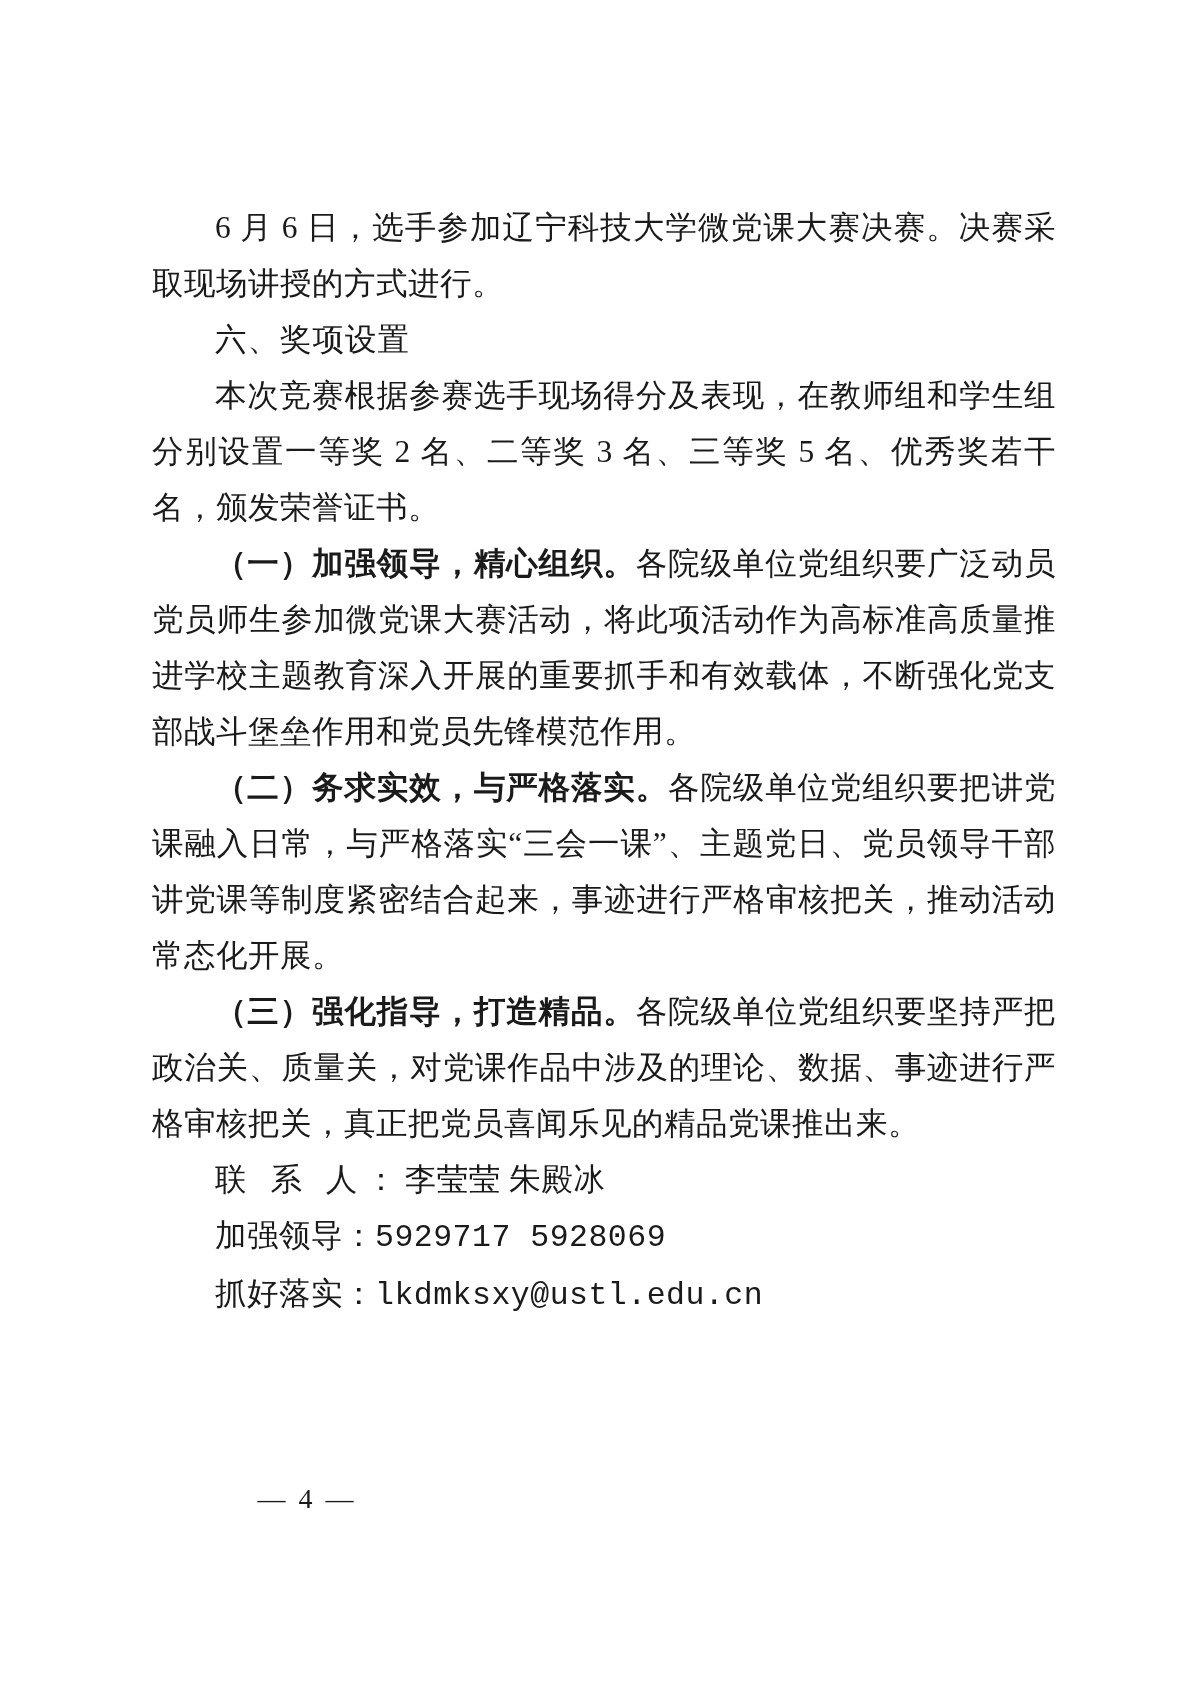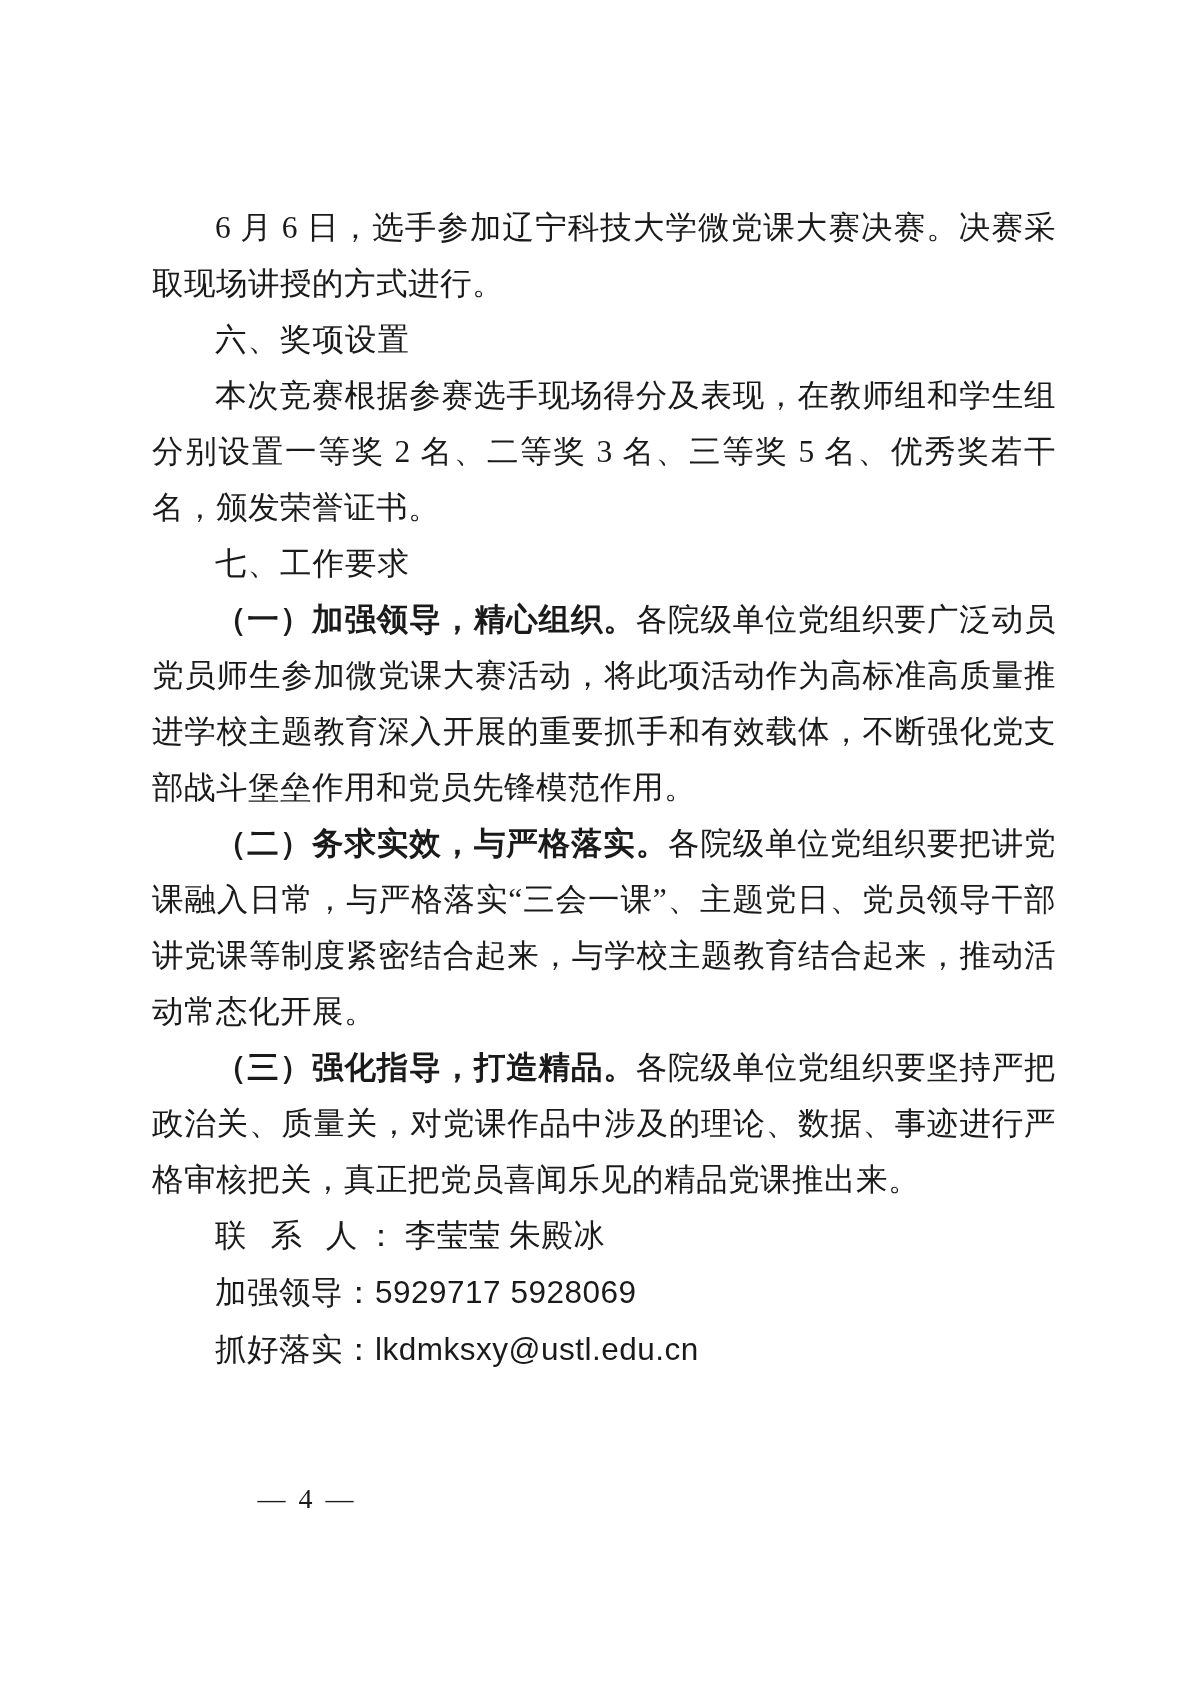--- a/index.html
+++ b/index.html
@@ -48,21 +48,21 @@
   p.contact-line {
     margin: 0;
     text-indent: 2em;
     letter-spacing: 0.5px;
   }
   .spaced {
     letter-spacing: 8px;
     margin-top: 28px;
   }
   .latin {
-    font-family: Liberation Sans, sans-serif;
+    font-family: Liberation Mono, monospace;
     margin-top: 44px;
   }
   .page-number {
     position: absolute;
     left: 0;
     right: 0;
     bottom: 168px;
     text-align: center;
     font-size: 28px;
     letter-spacing: 3px;
@@ -79,25 +79,24 @@
 
 <div class="page">
   <div class="doc-body">
 
     <p class="para">6 月 6 日，选手参加辽宁科技大学微党课大赛决赛。决赛采取现场讲授的方式进行。</p>
 
     <p class="heading">六、奖项设置</p>
 
     <p class="para">本次竞赛根据参赛选手现场得分及表现，在教师组和学生组分别设置一等奖 2 名、二等奖 3 名、三等奖 5 名、优秀奖若干名，颁发荣誉证书。</p>
 
-    <p class="heading">七、工作要求</p>
 
     <p class="para"><span class="bold-lead">（一）加强领导，精心组织。</span><span>各院级单位党组织要广泛动员党员师生参加微党课大赛活动，将此项活动作为高标准高质量推进学校主题教育深入开展的重要抓手和有效载体，不断强化党支部战斗堡垒作用和党员先锋模范作用。</span></p>
 
-    <p class="para"><span class="bold-lead">（二）务求实效，与严格落实。</span><span>各院级单位党组织要把讲党课融入日常，与严格落实“三会一课”、主题党日、党员领导干部讲党课等制度紧密结合起来，与学校主题教育结合起来，推动活动常态化开展。</span></p>
+    <p class="para"><span class="bold-lead">（二）务求实效，与严格落实。</span><span>各院级单位党组织要把讲党课融入日常，与严格落实“三会一课”、主题党日、党员领导干部讲党课等制度紧密结合起来，事迹进行严格审核把关，推动活动常态化开展。</span></p>
 
     <p class="para"><span class="bold-lead">（三）强化指导，打造精品。</span><span>各院级单位党组织要坚持严把政治关、质量关，对党课作品中涉及的理论、数据、事迹进行严格审核把关，真正把党员喜闻乐见的精品党课推出来。</span></p>
 
     <div class="contact-block">
       <p class="contact-line"><span class="spaced">联 系 人：</span><span>李莹莹 朱殿冰</span></p>
       <p class="contact-line"><span>加强领导：</span><span class="latin">5929717 5928069</span></p>
       <p class="contact-line"><span>抓好落实：</span><span class="latin">lkdmksxy@ustl.edu.cn</span></p>
     </div>
 
   </div>

